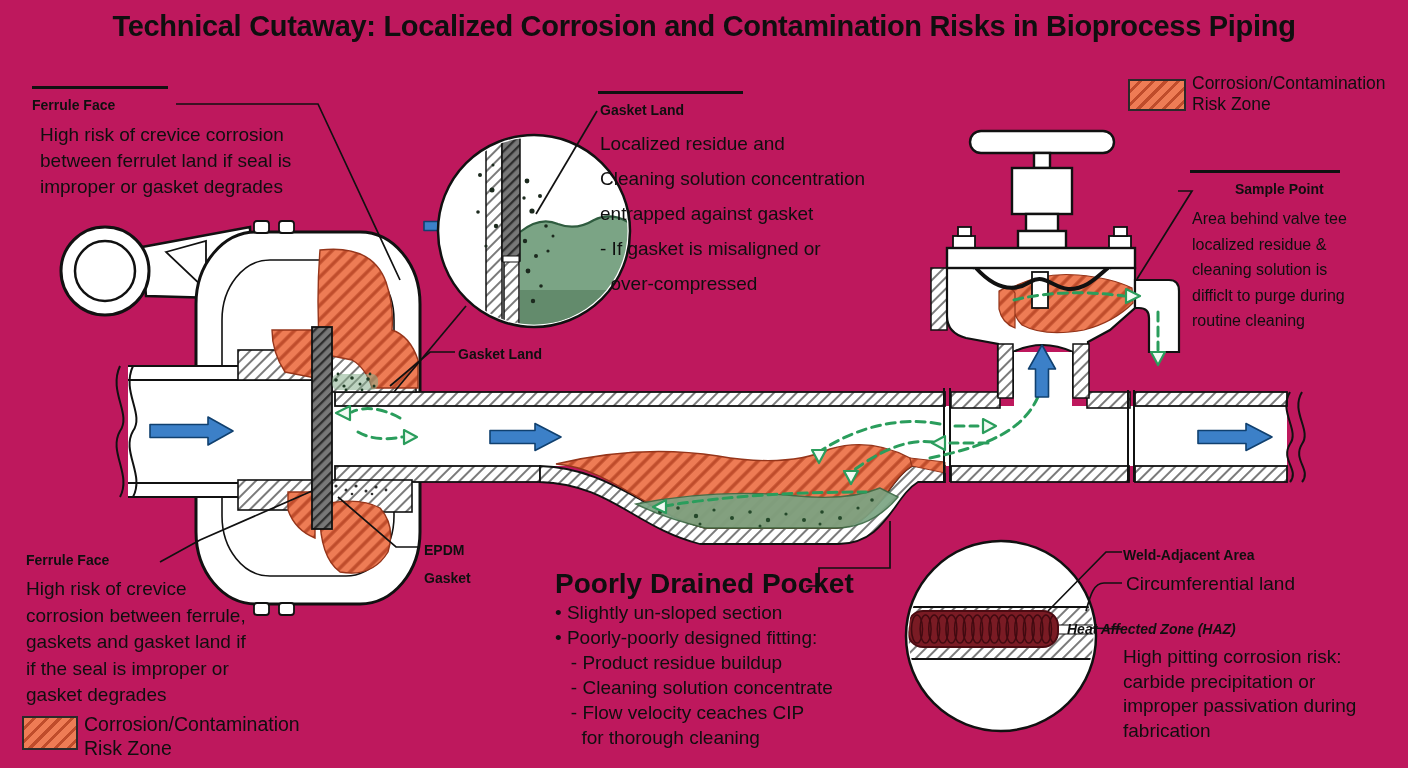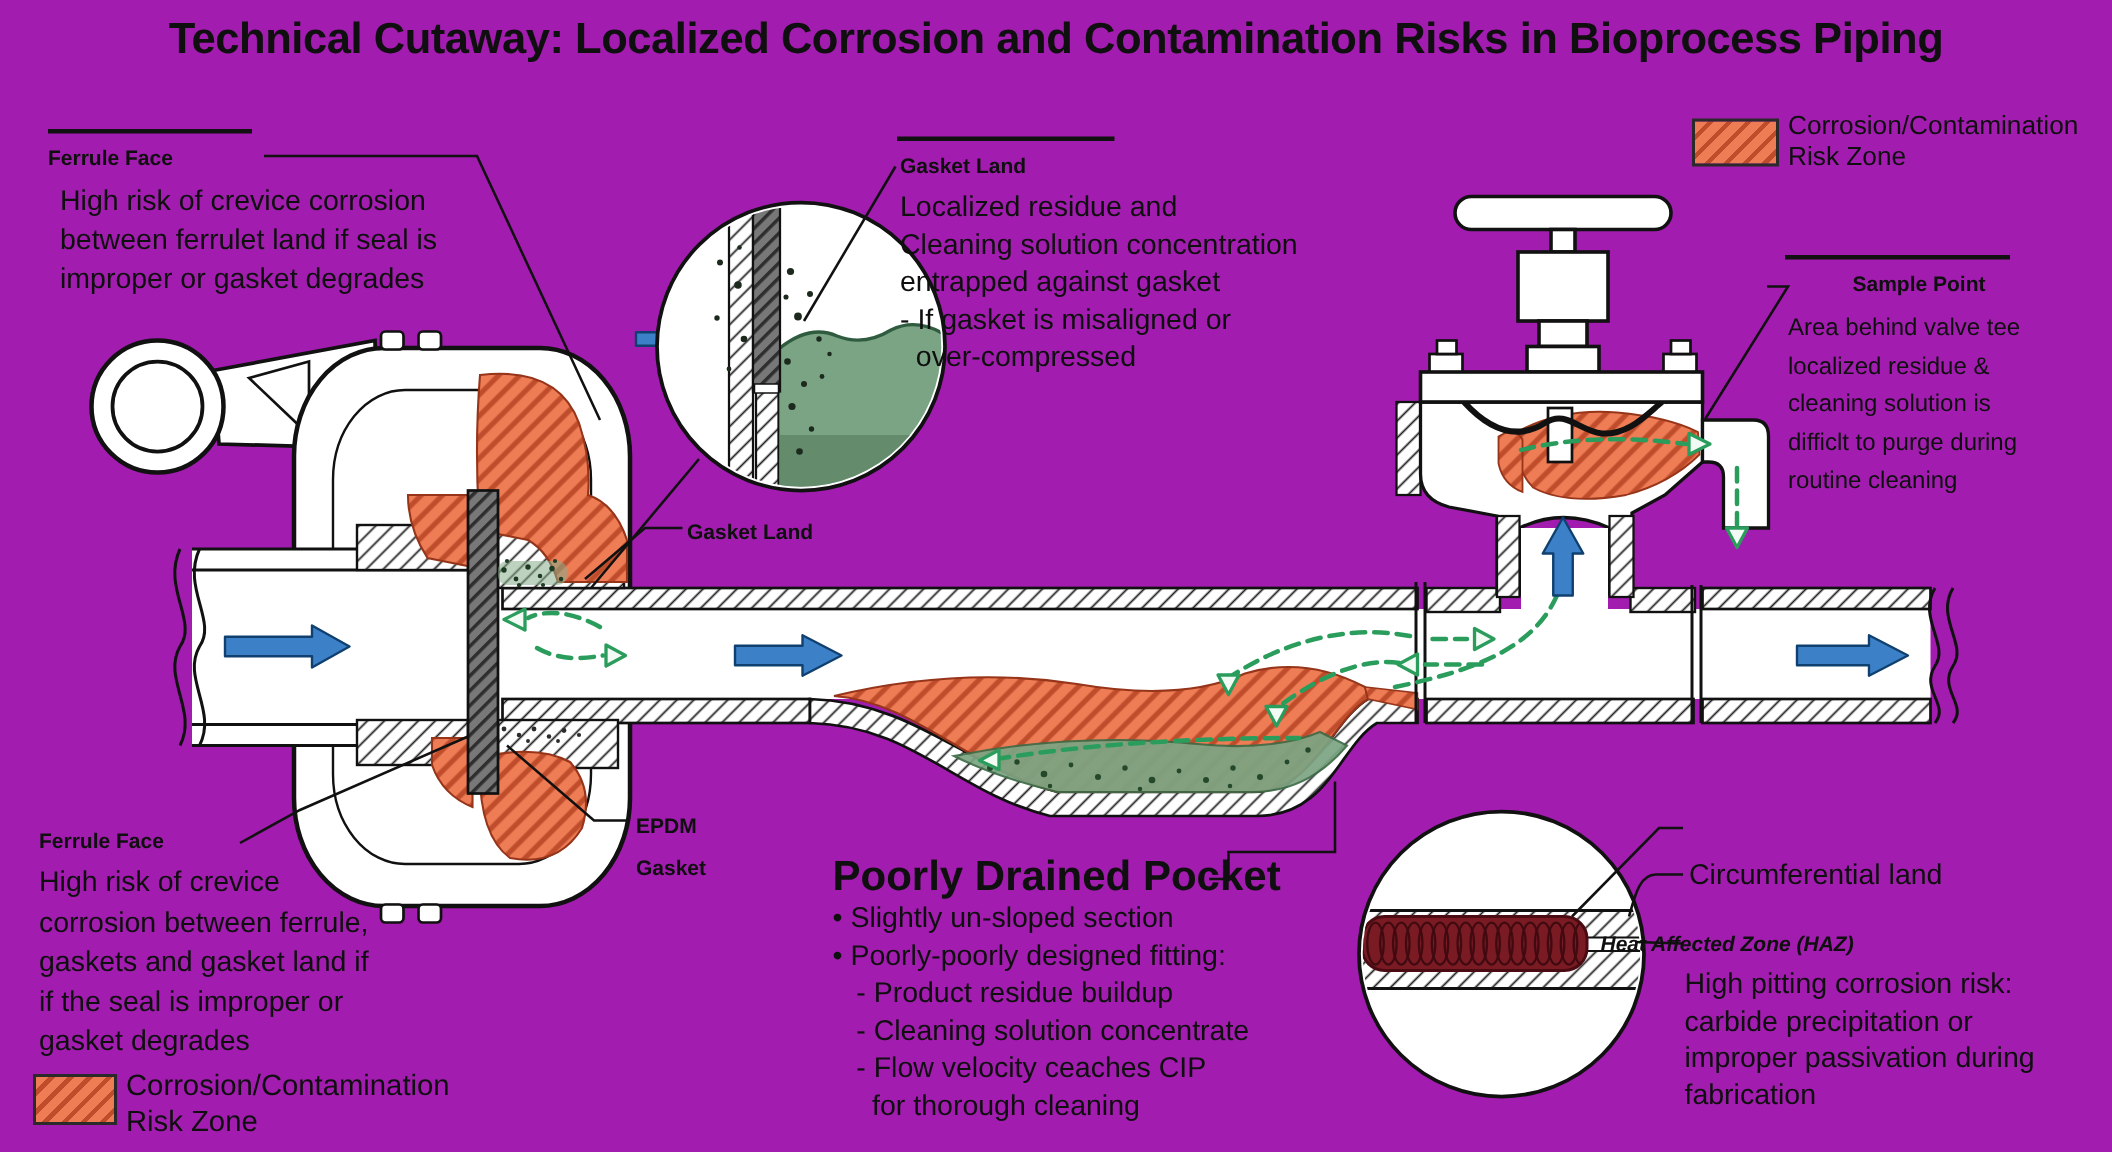--- a/index.html
+++ b/index.html
@@ -1,16 +1,16 @@
 <!DOCTYPE html>
 <html><head>
 <meta charset="utf-8">
 <style>
   html,body{margin:0;padding:0;background:#ffffff;}
-  #stage{position:relative;width:1408px;height:768px;background:#a21caf;overflow:hidden;
+  #stage{position:relative;width:1408px;height:768px;background:#be185d;overflow:hidden;
          font-family:"Liberation Sans",sans-serif;color:#101010;}
   #diagram{position:absolute;left:0;top:0;}
   .lbl{position:absolute;z-index:5;color:#0f0f0f;}
   .ttl{font-weight:bold;font-size:14px;line-height:25px;white-space:pre;}
   .bod{font-size:19px;line-height:26px;white-space:pre;}
   .bar{position:absolute;z-index:5;height:3px;background:#111;}
   .sw{position:absolute;z-index:5;border:2px solid #2a2a2a;
       background:repeating-linear-gradient(135deg,#ee7c55 0 6px,#bf4c2b 6px 9px);}
   #main-title{left:0;right:0;top:10px;text-align:center;font-size:29px;font-weight:bold;
               letter-spacing:-0.3px;}
@@ -311,21 +311,21 @@
 <div id="main-title" class="lbl">Technical Cutaway: Localized Corrosion and Contamination Risks in Bioprocess Piping</div>
 
 <div class="bar" style="left:32px;top:86px;width:136px;"></div>
 <div class="lbl ttl" style="left:32px;top:93px;">Ferrule Face</div>
 <div class="lbl bod" style="left:40px;top:122px;">High risk of crevice corrosion
 between ferrulet land if seal is
 improper or gasket degrades</div>
 
 <div class="bar" style="left:598px;top:91px;width:145px;"></div>
 <div class="lbl ttl" style="left:600px;top:98px;">Gasket Land</div>
-<div class="lbl bod" style="left:600px;top:126px;line-height:25px;">Localized residue and
+<div class="lbl bod" style="left:600px;top:126px;line-height:35px;">Localized residue and
 Cleaning solution concentration
 entrapped against gasket
 - If gasket is misaligned or
   over-compressed</div>
 
 <div class="sw" style="left:1128px;top:79px;width:54px;height:28px;"></div>
 <div class="lbl leg" style="left:1192px;top:73px;">Corrosion/Contamination
 Risk Zone</div>
 
 <div class="bar" style="left:1190px;top:170px;width:150px;"></div>
@@ -349,20 +349,21 @@
 gasket degrades</div>
 
 <div class="lbl ttl" style="left:555px;top:571px;font-size:28px;">Poorly Drained Pocket</div>
 <div class="lbl bod" style="left:555px;top:600px;line-height:25px;">• Slightly un-sloped section
 • Poorly-poorly designed fitting:
    - Product residue buildup
    - Cleaning solution concentrate
    - Flow velocity ceaches CIP
      for thorough cleaning</div>
 
+<div class="lbl ttl" style="left:1123px;top:543px;">Weld-Adjacent Area</div>
 <div class="lbl bod" style="left:1126px;top:571px;">Circumferential land</div>
 <div class="lbl ttl" style="left:1067px;top:617px;font-style:italic;">Heat Affected Zone (HAZ)</div>
 <div class="lbl bod" style="left:1123px;top:645px;line-height:24.5px;">High pitting corrosion risk:
 carbide precipitation or
 improper passivation during
 fabrication</div>
 
 <div class="sw" style="left:22px;top:716px;width:52px;height:30px;"></div>
 <div class="lbl leg2" style="left:84px;top:712px;">Corrosion/Contamination
 Risk Zone</div>

